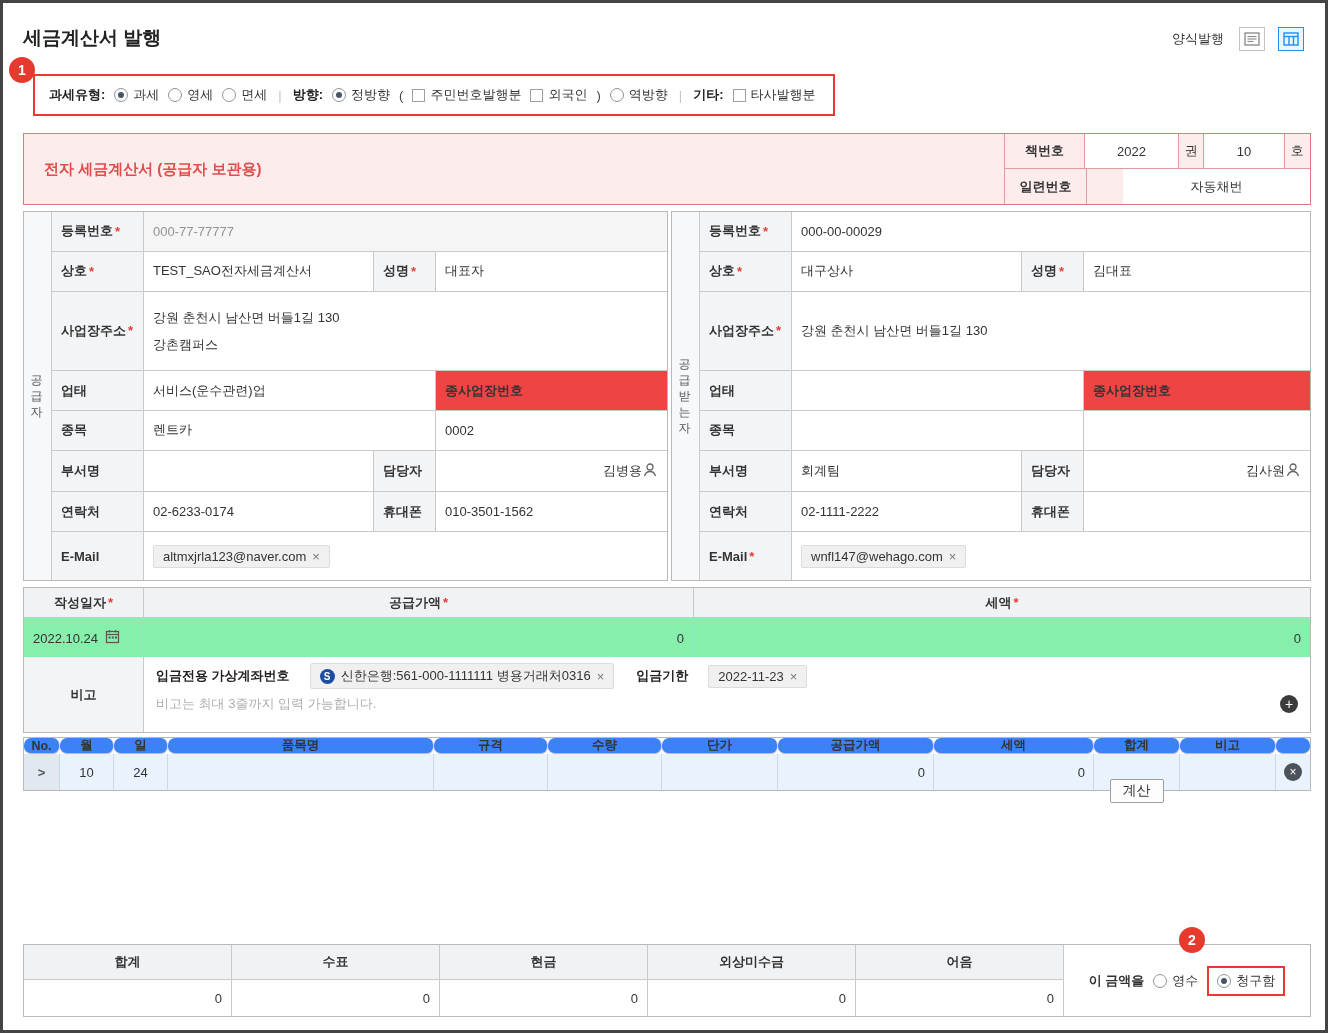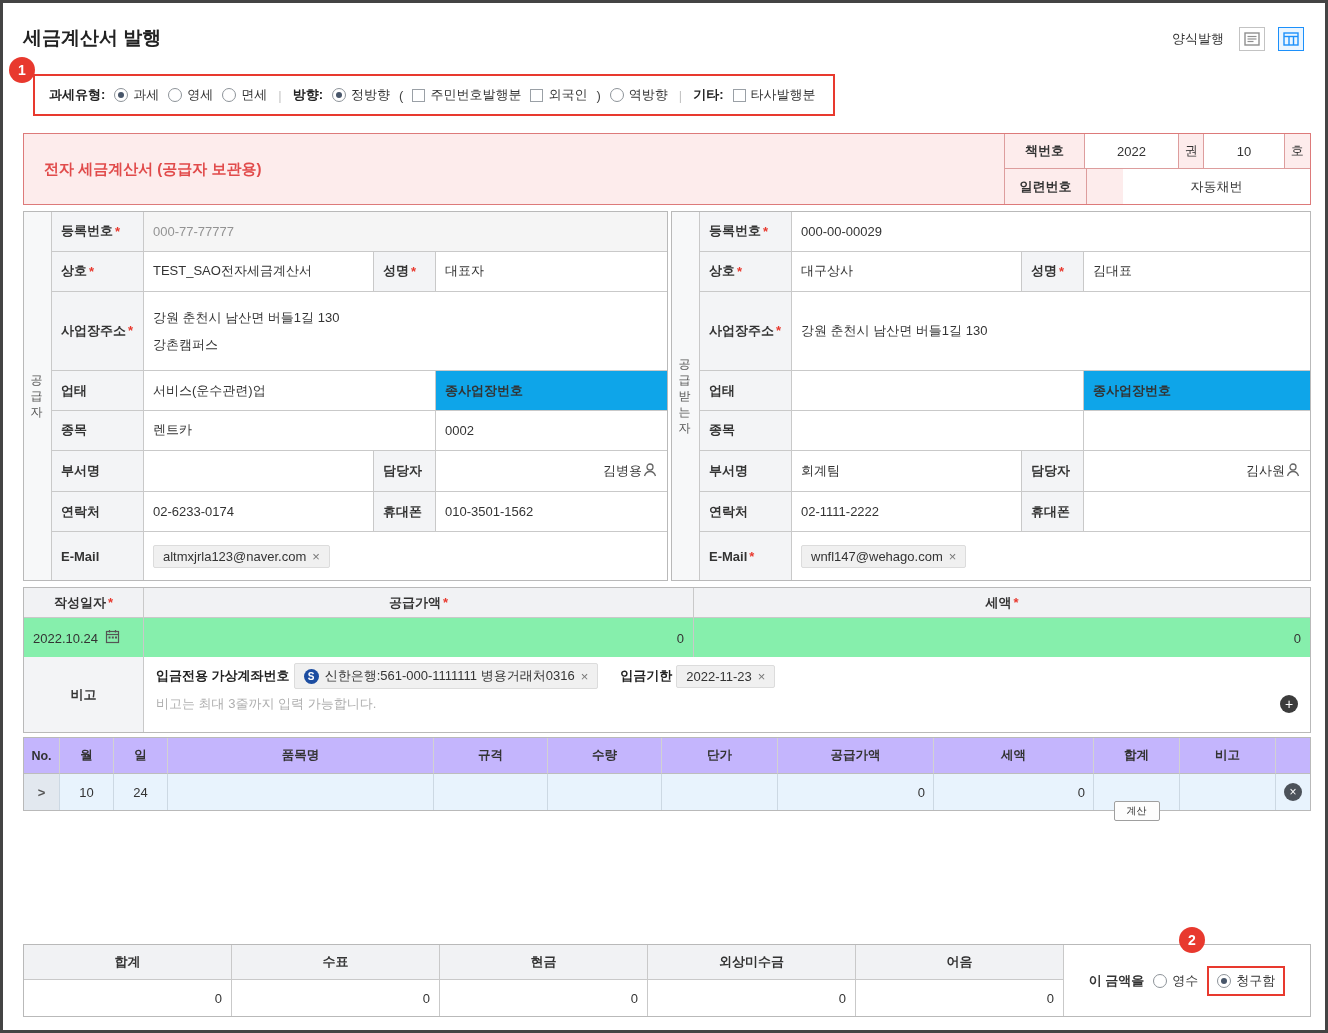--- a/index.html
+++ b/index.html
@@ -43,21 +43,21 @@
   .side { width: 28px; border-right: 1px solid #c9c9c9; background: #f7f8f9; display: flex; align-items: center; justify-content: center; color: #555; font-size: 12px; flex: none; }
   .side-text { width: 14px; word-break: break-all; text-align: left; line-height: 1.35; }
   .rows { flex: 1; display: flex; flex-direction: column; }
   .frow { display: flex; border-bottom: 1px solid #c9c9c9; }
   .frow:last-child { border-bottom: none; }
   .h40 { height: 40px; } .h42 { height: 42px; } .h48 { height: 48px; } .h80 { height: 80px; }
   .cell { border-right: 1px solid #c9c9c9; display: flex; align-items: center; padding: 0 9px; min-width: 0; }
   .frow .cell:last-child { border-right: none; }
   .cell.label { width: 92px; background: #f3f4f6; font-weight: bold; color: #333; flex: none; }
   .cell.l2 { width: 62px; background: #f3f4f6; font-weight: bold; color: #333; flex: none; }
-  .cell.labelwide { background: #0ea5e9; font-weight: bold; color: #333; }
+  .cell.labelwide { background: #ef4444; font-weight: bold; color: #333; }
   .cell.v230 { width: 230px; flex: none; }
   .cell.v292 { width: 292px; flex: none; }
   .cell.grow { flex: 1; }
   .cell.ro { background: #f5f5f5; color: #939393; }
   .cell.addr { flex-direction: column; align-items: flex-start; justify-content: center; line-height: 2.1; }
   .cell.mgr { justify-content: flex-end; }
   .req { color: #e8392e; margin-left: 2px; font-weight: bold; }
 
   .chip { display: inline-flex; align-items: center; gap: 6px; background: #f0f0f0; border: 1px solid #dcdcdc; border-radius: 2px; padding: 3px 9px; }
   .chip .x { color: #777; font-size: 13px; line-height: 1; }
@@ -67,32 +67,32 @@
   .am-h { background: #f1f2f4; border-right: 1px solid #c9c9c9; border-bottom: 1px solid #c9c9c9; display: flex; align-items: center; justify-content: center; font-weight: bold; }
   .amounts > div:nth-child(3n) { border-right: none; }
   .am-v { display: flex; align-items: center; padding: 0 9px; border-right: 1px solid #c9c9c9; }
   .am-v.num { justify-content: flex-end; }
   .am-v.date { gap: 7px; }
 
   .remark { position: absolute; left: 20px; top: 654px; width: 1288px; height: 76px; border: 1px solid #b9b9b9; border-top: none; display: flex; background: #fff; }
   .rlabel { width: 120px; background: #f3f4f6; border-right: 1px solid #c9c9c9; display: flex; align-items: center; justify-content: center; font-weight: bold; flex: none; }
   .rbody { flex: 1; display: flex; flex-direction: column; }
   .rrow1 { height: 39px; display: flex; align-items: center; gap: 22px; padding: 0 12px; }
-  .rrow1 .grp { display: inline-flex; align-items: center; gap: 4px; }
+  .rrow1 .grp { display: inline-flex; align-items: center; gap: 20px; }
   .rrow1 b { color: #222; }
   .rrow2 { height: 37px; display: flex; align-items: flex-start; justify-content: space-between; padding: 0 12px; color: #aeaeae; gap: 8px; }
   .plus { width: 18px; height: 18px; border-radius: 50%; background: #3c3c3c; color: #fff; display: flex; align-items: center; justify-content: center; font-size: 14px; line-height: 1; flex: none; }
 
   .items { position: absolute; left: 20px; top: 734px; width: 1288px; border: 1px solid #b9b9b9; display: grid; grid-template-columns: 36px 54px 54px 266px 114px 114px 116px 156px 160px 86px 96px 34px; background: #fff; }
-  .ih { height: 36px; background: #c4b5fd; border-right: 1px solid #d2d2d2; border-bottom: 1px solid #bdbdbd; display: flex; align-items: center; justify-content: center; font-weight: bold; font-size: 12.5px; }
+  .ih { height: 16px; background: #3b82f6; border-right: 1px solid #d2d2d2; border-bottom: 1px solid #bdbdbd; display: flex; align-items: center; justify-content: center; font-weight: bold; font-size: 12.5px; border-radius: 7px; }
   .items > div:nth-child(12n) { border-right: none; }
   .ic { height: 36px; background: #e8f3fd; border-right: 1px solid #ccd8e3; display: flex; align-items: center; padding: 0 8px; }
   .ic.center { justify-content: center; } .ic.num { justify-content: flex-end; }
   .ic.exp { background: #e2e8ef; color: #555; font-weight: bold; justify-content: center; }
-  .calc-btn { border: 1px solid #9f9f9f; background: #fdfdfd; padding: 2px 12px; font-size: 10px; color: #333; border-radius: 2px; margin-top: 38px; }
+  .calc-btn { border: 1px solid #9f9f9f; background: #fdfdfd; padding: 2px 12px; font-size: 14px; color: #333; border-radius: 2px; margin-top: 38px; }
   .del { width: 18px; height: 18px; border-radius: 50%; background: #4c525a; color: #fff; display: flex; align-items: center; justify-content: center; font-size: 12px; line-height: 1; }
 
   .summary { position: absolute; left: 20px; top: 941px; width: 1288px; border: 1px solid #b9b9b9; display: grid; grid-template-columns: 208px 208px 208px 208px 208px 246px; grid-template-rows: 35px 36px; background: #fff; }
   .sh { background: #f1f2f4; border-right: 1px solid #c9c9c9; border-bottom: 1px solid #c9c9c9; display: flex; align-items: center; justify-content: center; font-weight: bold; }
   .sv { border-right: 1px solid #c9c9c9; display: flex; align-items: center; justify-content: flex-end; padding-right: 9px; }
   .money { grid-column: 6; grid-row: 1 / span 2; display: flex; align-items: center; justify-content: center; gap: 9px; }
   .money .amt-label { font-weight: bold; }
   .claim-box { border: 2px solid #e8392e; display: inline-flex; align-items: center; gap: 5px; padding: 4px 8px; }
 </style>
 </head>

